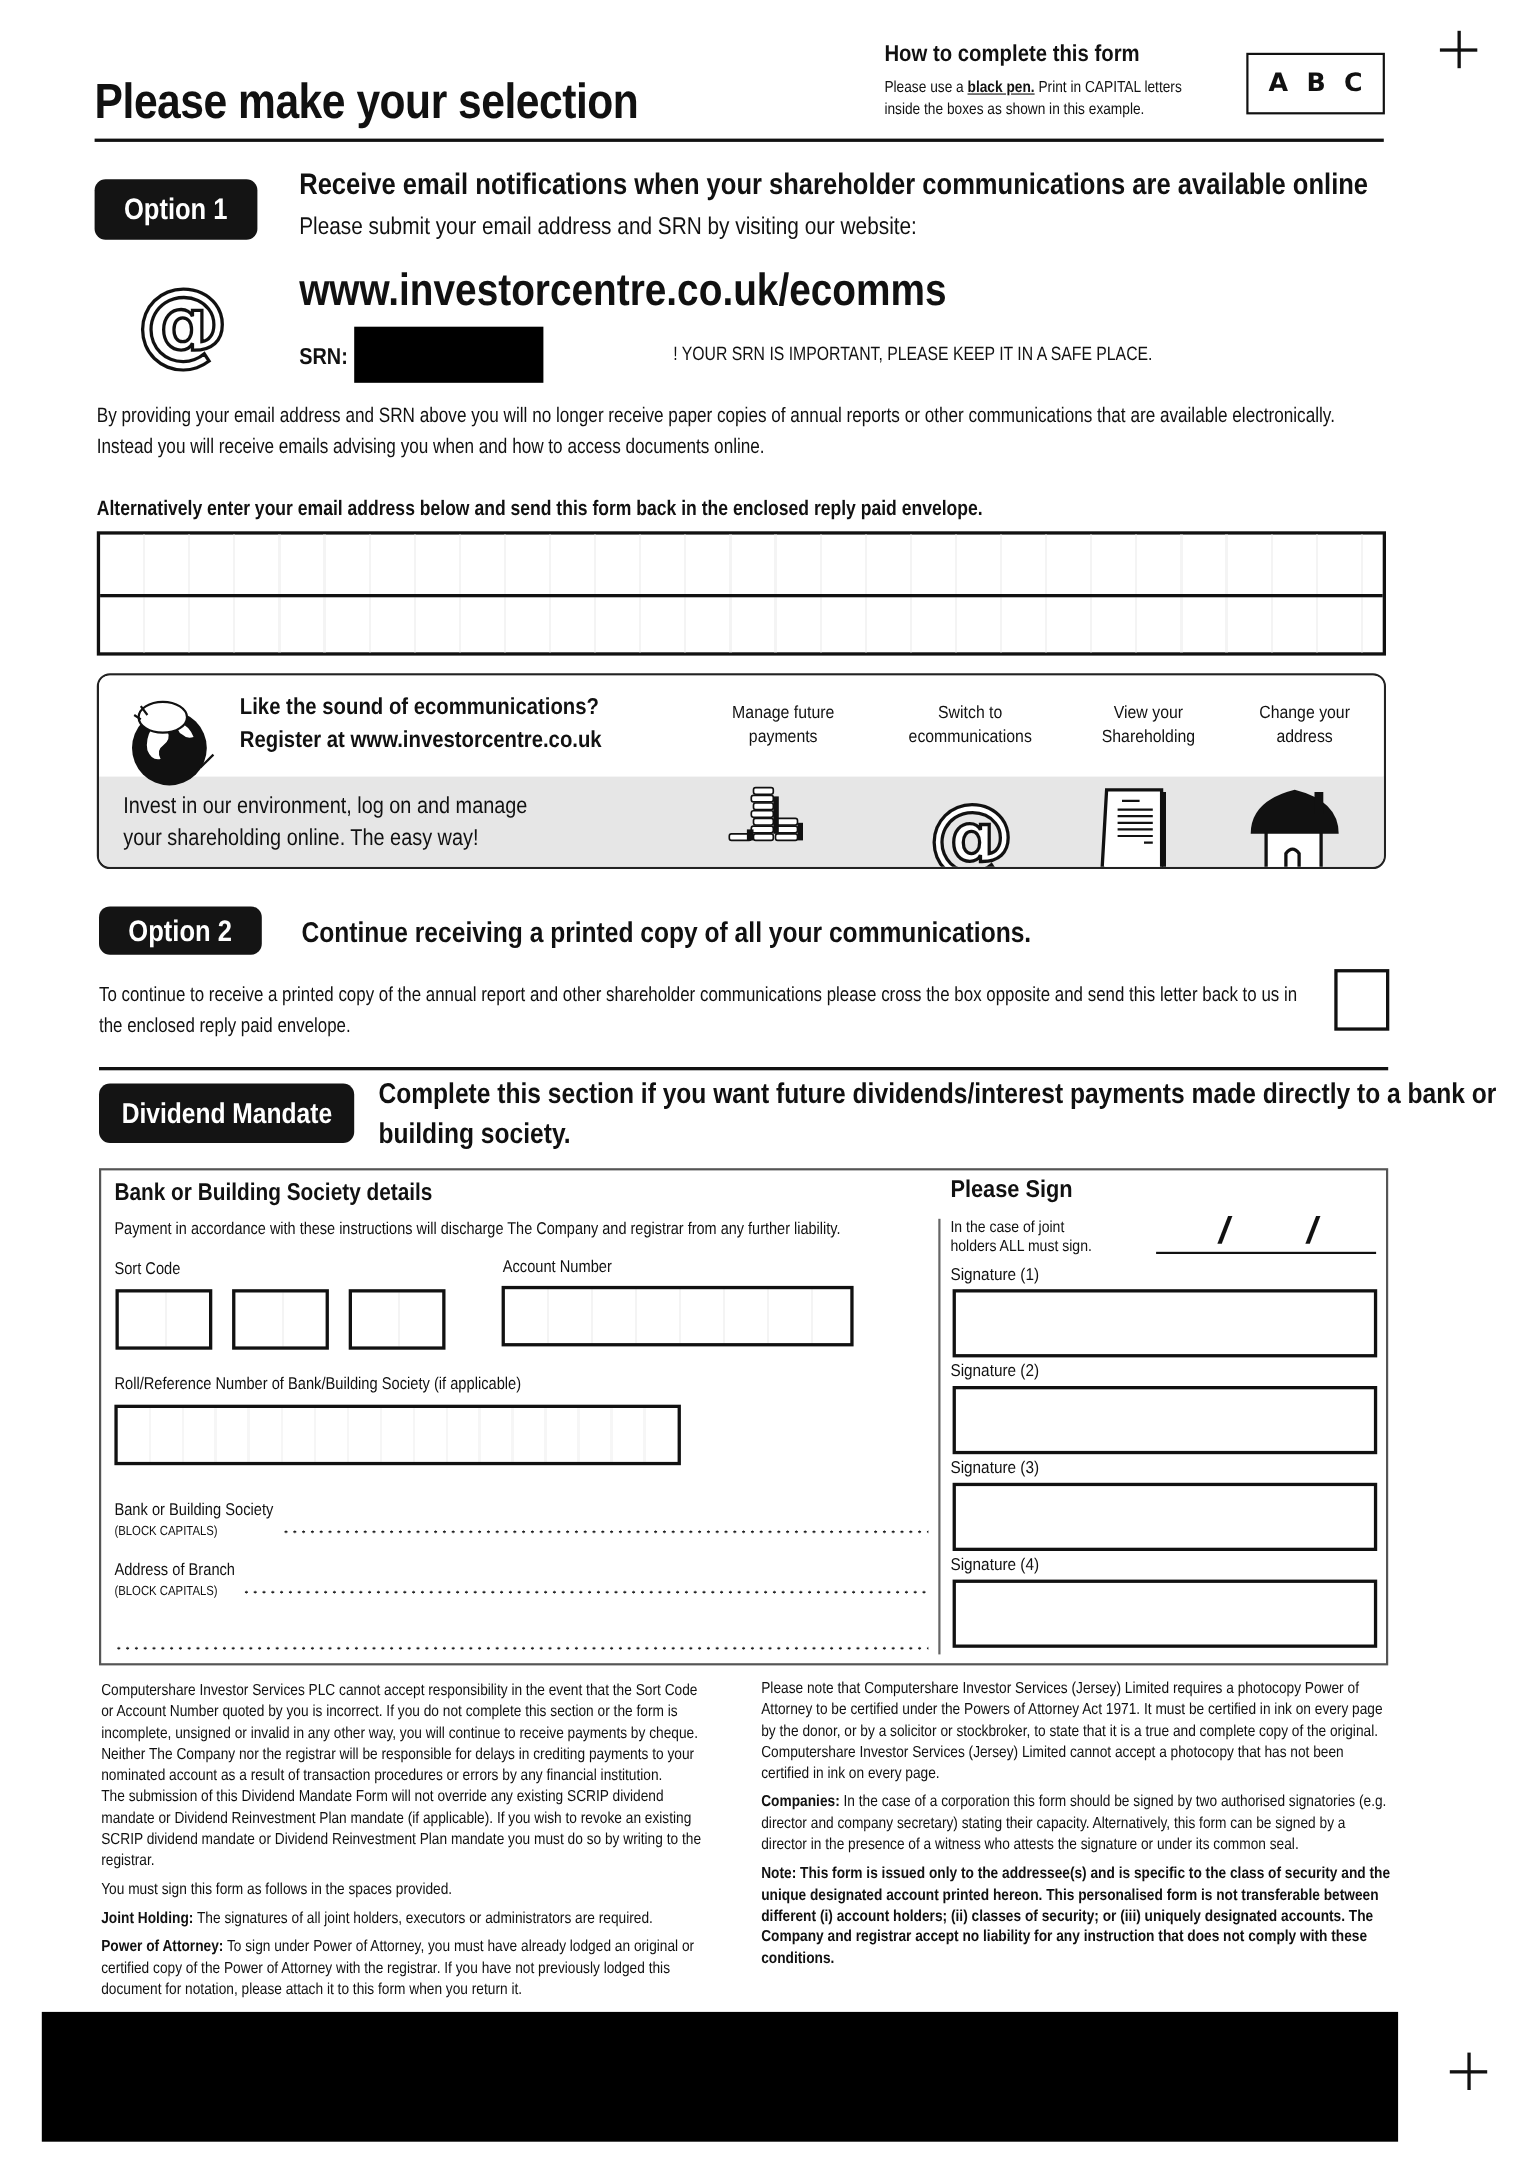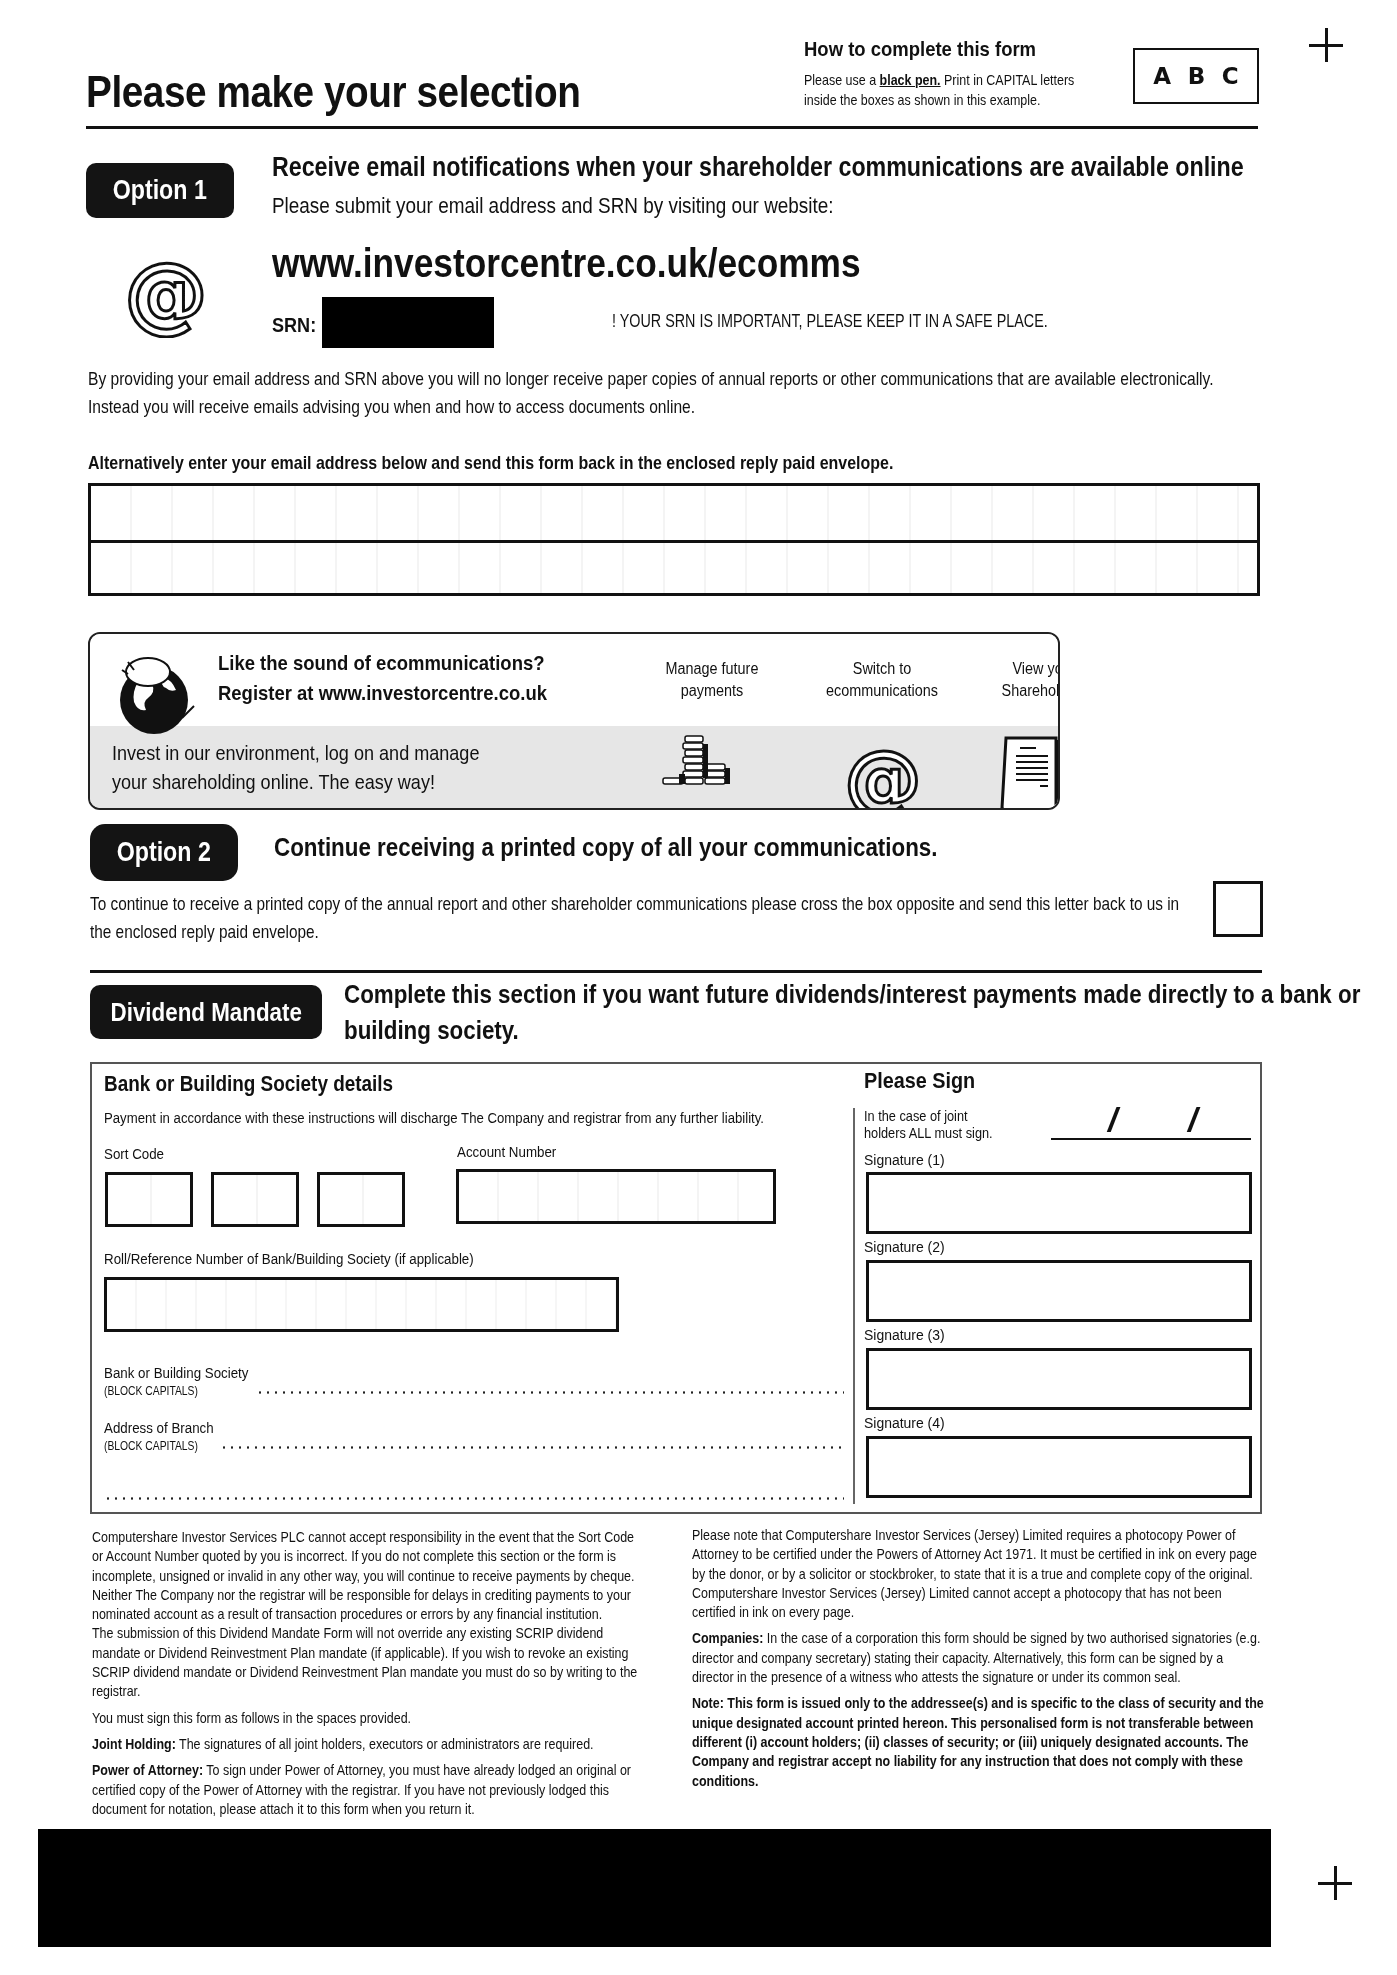--- a/index.html
+++ b/index.html
@@ -32,31 +32,31 @@
   .srn-label { left: 272px; top: 313px; font-size: 21px; font-weight: bold; transform: scaleX(0.86); transform-origin: left top; }
   .srn-redact { left: 322px; top: 297px; width: 172px; height: 51px; background: #000; }
   .srn-warning { left: 612px; top: 311px; font-size: 17.5px; transform: scaleX(0.82); transform-origin: left top; white-space: nowrap; }
   .para1 { left: 88px; top: 365px; width: 1400px; font-size: 19px; line-height: 28px; transform: scaleX(0.82); transform-origin: left top; }
   .alt-line { left: 88px; top: 452px; font-size: 19px; font-weight: bold; transform: scaleX(0.84); transform-origin: left top; white-space: nowrap; }
   .email-box { left: 88px; top: 483px; width: 1172px; height: 113px; border: 3px solid #111; }
   .email-row { height: 50%; width: 100%; background: repeating-linear-gradient(90deg, transparent 0 39px, #f4f4f4 39px 41px); }
   .email-row + .email-row { border-top: 3px solid #111; }
 
   
-  .promo { left: 88px; top: 612px; width: 972px; height: 178px; border: 2px solid #222; border-radius: 12px; overflow: hidden; margin-top: 20px; }
+  .promo { left: 88px; top: 612px; width: 1172px; height: 178px; border: 2px solid #222; border-radius: 12px; overflow: hidden; }
   .promo-top { position: absolute; left: 0; top: 0; width: 100%; height: 92px; background: #fff; }
   .promo-bottom { position: absolute; left: 0; top: 92px; width: 100%; height: 86px; background: #e6e6e6; }
   .globe { left: 18px; top: 14px; width: 90px; height: 90px; }
   .promo-h1 { left: 128px; top: 14px; font-size: 21px; font-weight: bold; line-height: 30px; transform: scaleX(0.88); transform-origin: left top; white-space: nowrap; }
   .promo-sub { left: 22px; top: 104px; font-size: 21px; line-height: 29px; transform: scaleX(0.86); transform-origin: left top; white-space: nowrap; }
   .feat-label { position: absolute; top: 24px; font-size: 16px; line-height: 22px; text-align: center; width: 160px; transform: scaleX(0.9); }
   .feat-icon { position: absolute; top: 100px; width: 100px; height: 90px; }
 
   
-  .opt2-pill { left: 90px; top: 824px; width: 148px; height: 57px; font-size: 27px; border-radius: 15px; }
+  .opt2-pill { left: 90px; top: 824px; width: 148px; height: 44px; font-size: 27px; }
   .opt2-heading { left: 274px; top: 832px; font-size: 26px; font-weight: bold; transform: scaleX(0.86); transform-origin: left top; white-space: nowrap; }
   .opt2-text { left: 90px; top: 890px; width: 1320px; font-size: 18.5px; line-height: 28px; transform: scaleX(0.83); transform-origin: left top; }
   .opt2-check { left: 1213px; top: 881px; width: 50px; height: 56px; border: 3px solid #111; background: #fff; }
   .rule-mid { left: 90px; top: 970px; width: 1172px; height: 3px; background: #111; }
 
   
   .dm-pill { left: 90px; top: 985px; width: 232px; height: 54px; font-size: 26px; }
   .dm-heading { left: 344px; top: 976px; font-size: 26px; font-weight: bold; line-height: 36px; width: 1210px; transform: scaleX(0.86); transform-origin: left top; }
 
   .dm-box { left: 90px; top: 1062px; width: 1172px; height: 452px; border: 2px solid #555; }

